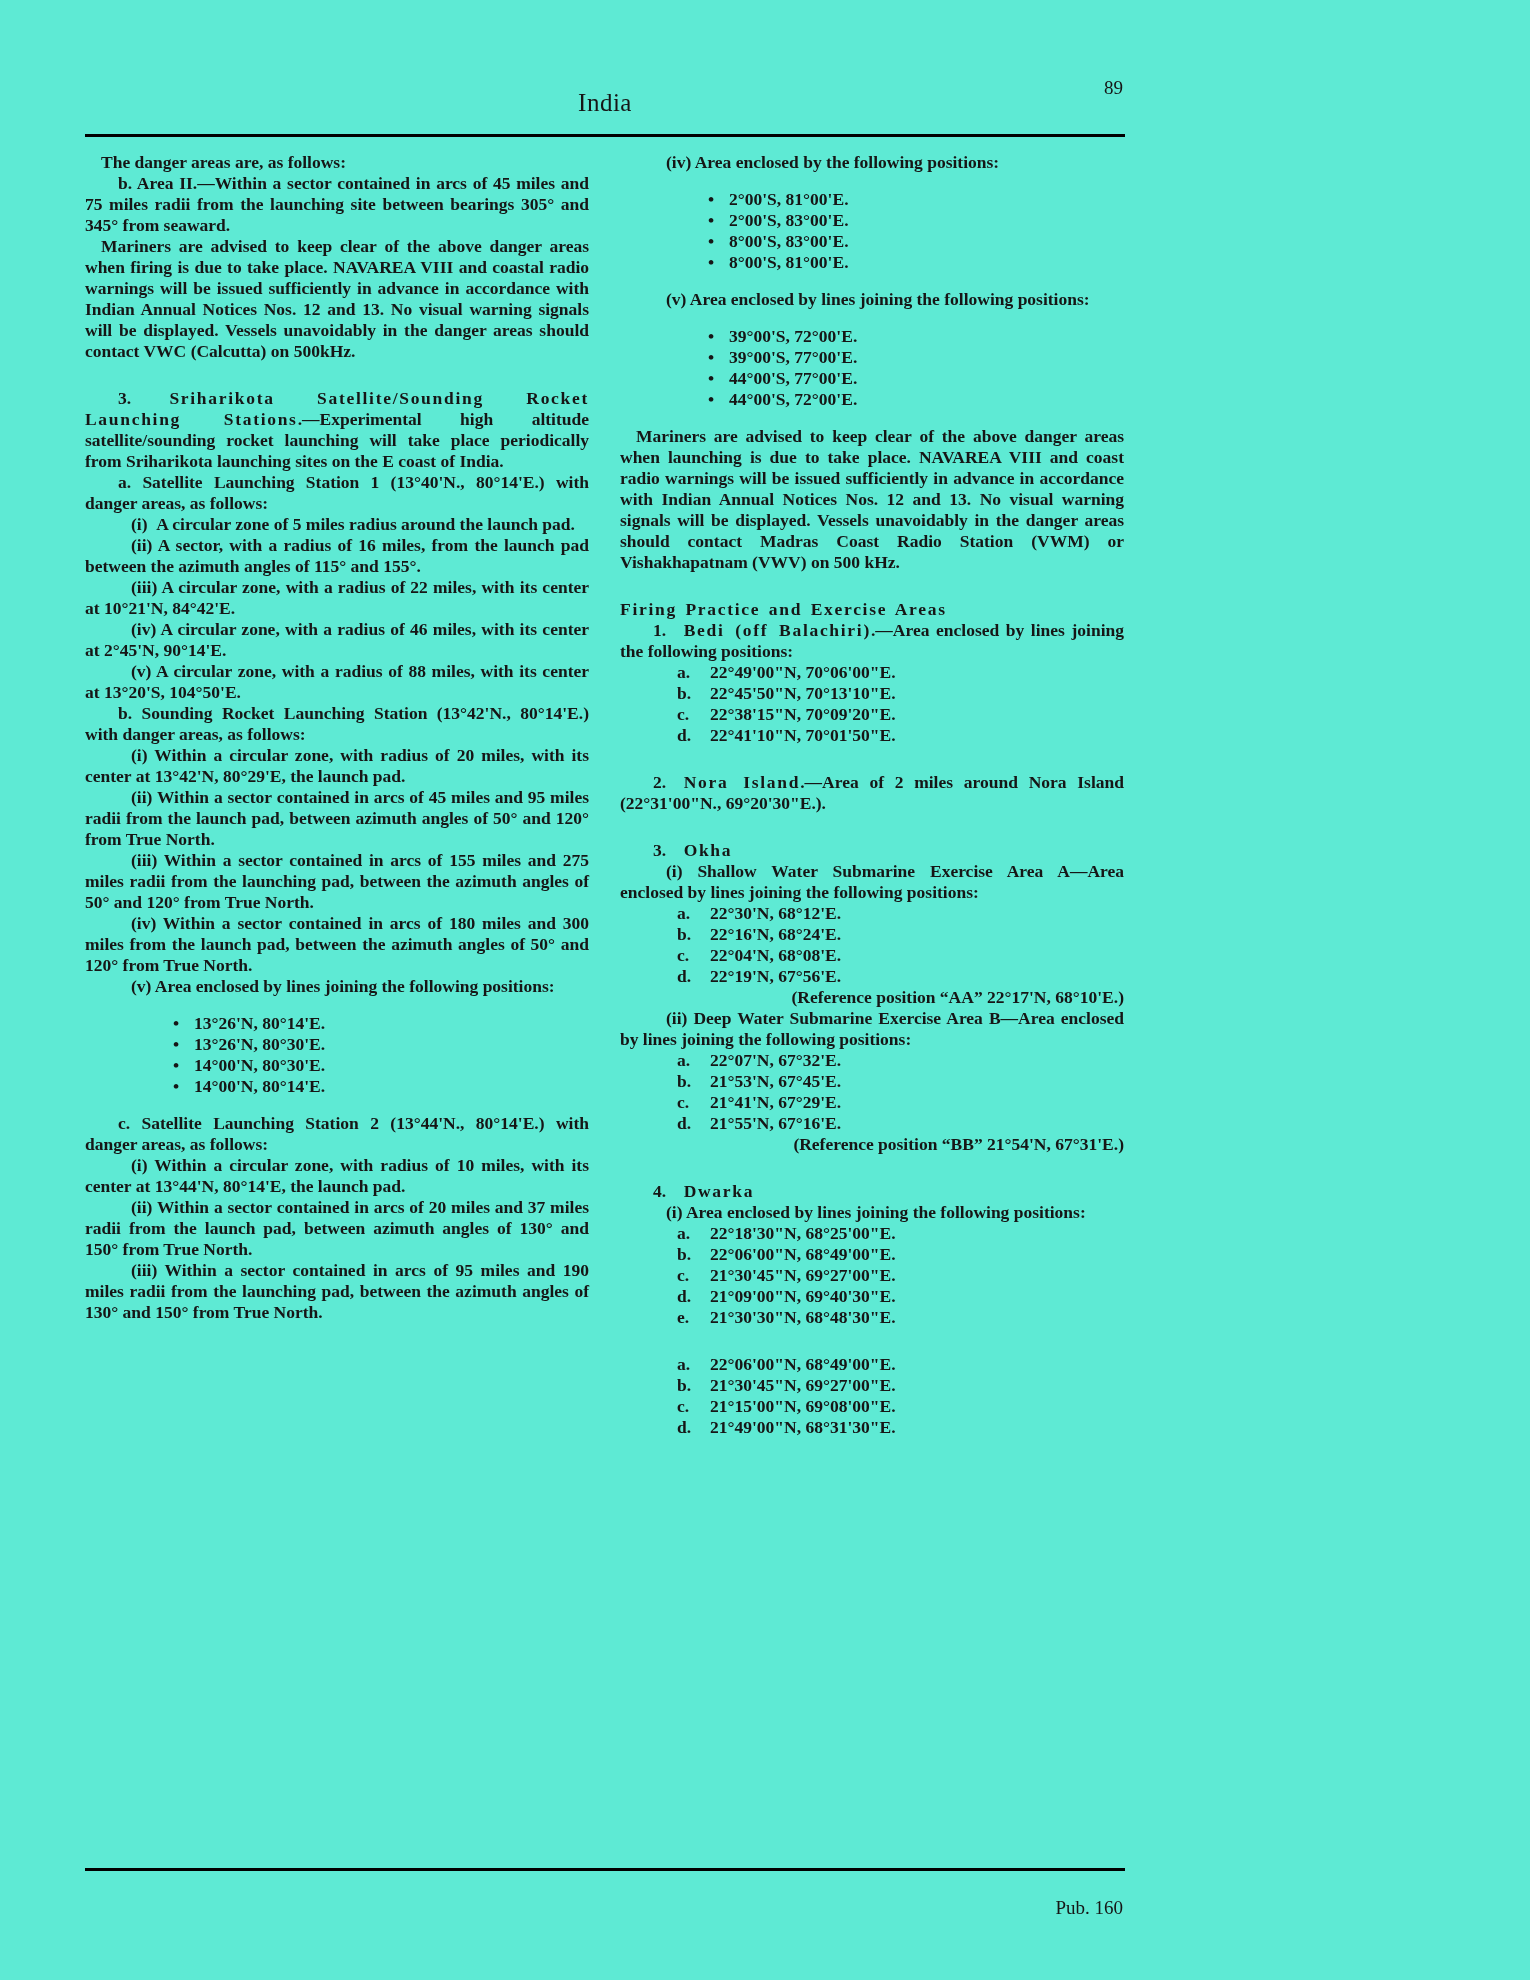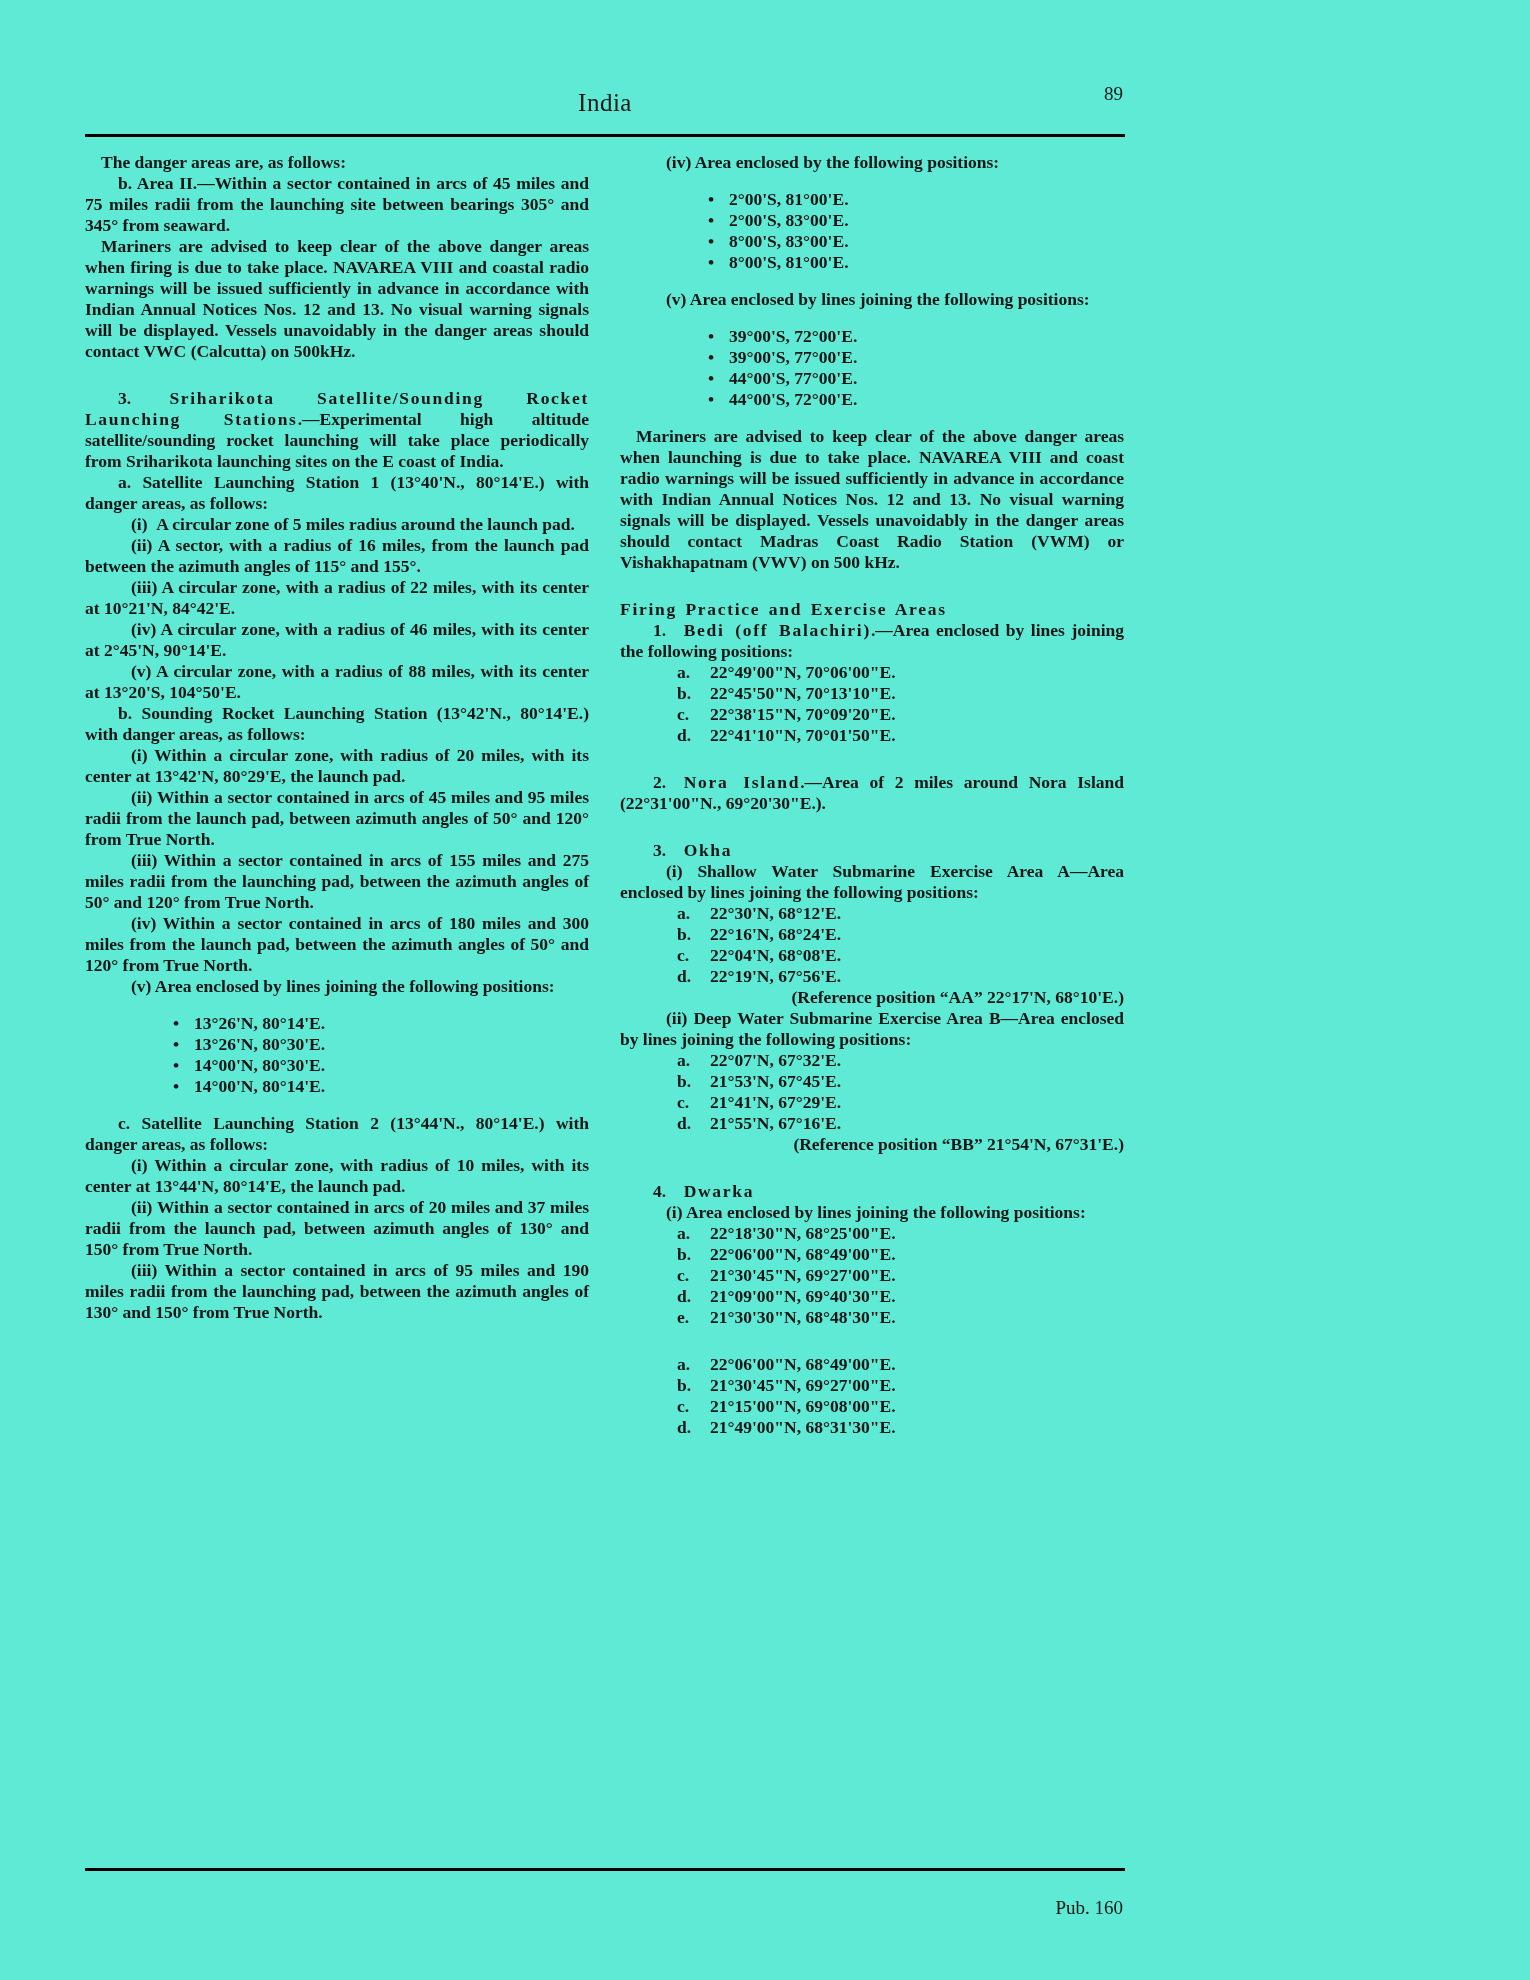--- a/index.html
+++ b/index.html
@@ -29,21 +29,21 @@
     text-align: center;
     line-height: 30px;
   }
   .page-title {
     font-size: 25px;
     letter-spacing: 0.5px;
   }
   .page-number {
     position: absolute;
     right: 2px;
-    bottom: 12px;
+    bottom: 18px;
     font-size: 19px;
   }
   .rule {
     height: 3px;
     background: #000;
     margin-top: 13px;
   }
   
   .columns {
     display: flex;

